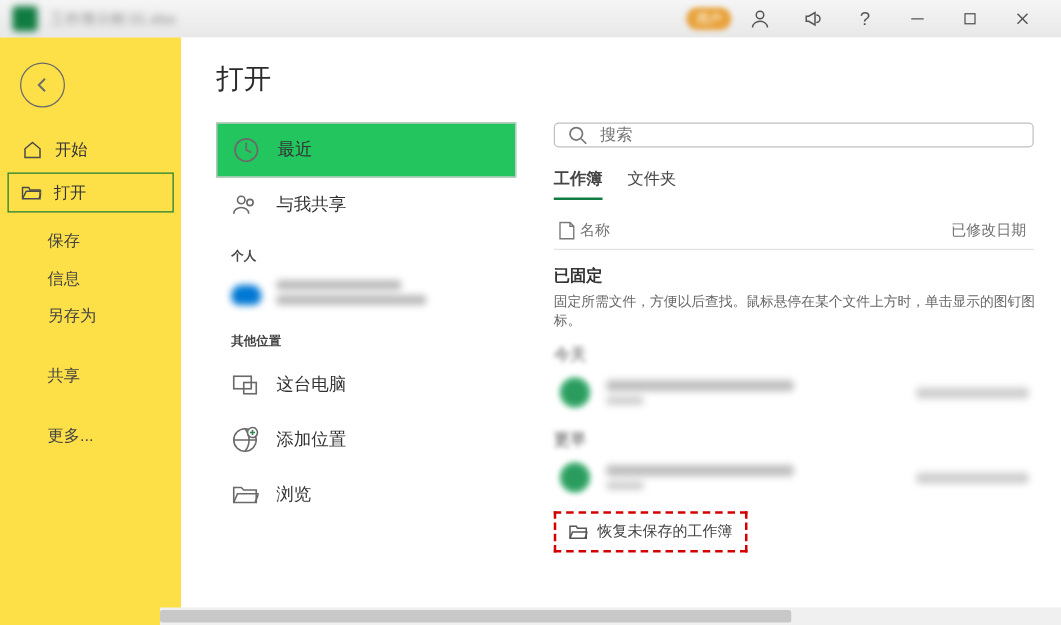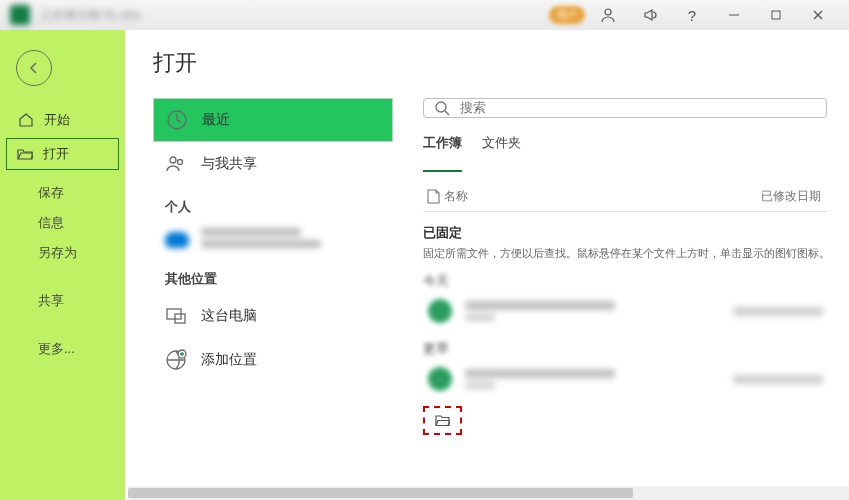--- a/index.html
+++ b/index.html
@@ -8,46 +8,46 @@
 .titlebar { height: 30px; display: flex; align-items: center; padding: 0 4px; background: linear-gradient(180deg, #f5f5f5, #e8e8e8); }
 .titlebar .app-icon { width: 20px; height: 20px; background: #107c41; border-radius: 3px; margin: 0 6px; filter: blur(3px); }
 .titlebar .doc-title { font-size: 12px; color: #888; filter: blur(3px); margin-left: 4px; }
 .titlebar .spacer { flex: 1; }
 .titlebar .user-section { display: flex; align-items: center; gap: 4px; margin-right: 8px; }
 .titlebar .user-badge { background: #e8a33d; color: #fff; font-size: 10px; padding: 2px 8px; border-radius: 9px; filter: blur(2px); }
 .titlebar .tb-btn { width: 38px; height: 28px; display: flex; align-items: center; justify-content: center; color: #555; font-size: 13px; cursor: pointer; }
 
 .main { display: flex; height: 470px; }
 
-.sidebar { width: 125px; background: #bef264; padding-top: 20px; }
+.sidebar { width: 145px; background: #fde047; padding-top: 20px; }
 .sb-back { width: 36px; height: 36px; border: 1.5px solid #6a6a6a; border-radius: 50%; display: flex; align-items: center; justify-content: center; margin-left: 16px; margin-bottom: 18px; cursor: pointer; color: #6a6a6a; }
 .sb-item { height: 32px; display: flex; align-items: center; padding-left: 18px; font-size: 13px; color: #333; cursor: pointer; gap: 10px; margin-bottom: 2px; }
 .sb-item .ico { width: 16px; height: 16px; display: flex; align-items: center; justify-content: center; color: #4a4a4a; }
 .sb-item.selected { border: 1.5px solid #1e7e34; margin: 2px 6px; padding-left: 10px; }
 .sb-sub { height: 30px; display: flex; align-items: center; padding-left: 38px; font-size: 13px; color: #444; cursor: pointer; }
 .sb-group-top { margin-top: 8px; }
 
 .content { flex: 1; background: #fff; display: flex; flex-direction: column; padding: 18px 4px 0 28px; overflow: hidden; }
 .page-title { font-size: 22px; font-weight: 500; color: #2b2b2b; margin-bottom: 20px; }
 
 .cols { display: flex; gap: 30px; flex: 1; min-height: 0; }
 
 .left-col { width: 240px; }
 .src-item { height: 44px; display: flex; align-items: center; gap: 14px; padding: 0 12px; font-size: 14px; color: #333; cursor: pointer; }
 .src-item.selected { background: #22c55e; border: 1px solid #c8c8c8; }
 .src-item .ico { width: 22px; height: 22px; display: flex; align-items: center; justify-content: center; color: #6a6a6a; }
-.src-heading { font-size: 13px; font-weight: 600; color: #444; margin: 12px 0 6px 12px; }
+.src-heading { font-size: 10px; font-weight: 600; color: #444; margin: 12px 0 6px 12px; }
 .src-user { display: flex; align-items: center; gap: 12px; padding: 6px 12px; filter: blur(3px); cursor: pointer; }
 .src-user .cloud { width: 24px; height: 16px; background: #0078d4; border-radius: 8px 8px 6px 6px; }
 .src-user .lines div { height: 8px; background: #bbb; border-radius: 3px; margin-bottom: 4px; }
 
 .right-col { flex: 1; display: flex; flex-direction: column; min-width: 0; }
 .search-box { border: 1px solid #c0c0c0; border-radius: 4px; height: 20px; display: flex; align-items: center; padding: 0 10px; gap: 10px; color: #767676; font-size: 13px; margin-bottom: 16px; margin-right: 18px; }
 .tabs { display: flex; gap: 20px; font-size: 13px; margin-bottom: 8px; }
-.tab { padding-bottom: 18px; cursor: pointer; color: #444; }
+.tab { padding-bottom: 6px; cursor: pointer; color: #444; }
 .tab.active { border-bottom: 2px solid #107c41; font-weight: 600; }
 .cols-hdr { display: flex; align-items: center; font-size: 12px; color: #737373; padding: 8px 0 6px 4px; border-bottom: 1px solid #e2e2e2; margin-right: 18px; }
 .cols-hdr .name { flex: 1; margin-left: 4px; }
 .section-title { font-size: 13px; font-weight: 600; color: #333; margin-top: 12px; }
 .section-desc { font-size: 11px; color: #666; margin-top: 4px; margin-bottom: 3px; }
 .group-title { font-size: 13px; font-weight: 600; color: #888; filter: blur(2px); margin-top: 8px; }
 .file-row { display: flex; align-items: center; gap: 12px; padding: 8px 4px; cursor: pointer; }
 .file-row .doc-ico { width: 26px; height: 26px; background: radial-gradient(circle, #2a9c5e 45%, #8fd6af 70%); border-radius: 50%; filter: blur(2px); flex-shrink: 0; }
 .file-row .fname { flex: 1; filter: blur(3px); }
 .file-row .fname .l1 { height: 9px; width: 150px; background: #bfbfbf; border-radius: 3px; margin-bottom: 4px; }
@@ -193,20 +193,29 @@
           <span class="ico">
               <svg width="22" height="22" viewBox="0 0 22 22" fill="none" stroke="currentColor" stroke-width="1.3">
                 <circle cx="11" cy="11" r="9"></circle>
                 <path d="M2 11h18M11 2a14 14 0 010 18"></path>
                 <circle cx="17" cy="5" r="4" fill="#fff"></circle>
                 <path d="M17 3v4M15 5h4" stroke="#2a8a4a"></path>
               </svg>
             </span>
           <span>添加位置</span>
         </div>
+        <div class="src-item">
+          <span class="ico">
+              <svg width="22" height="18" viewBox="0 0 22 18" fill="none" stroke="currentColor" stroke-width="1.3">
+                <path d="M2 3h6l2 2h10v10H2z"></path>
+                <path d="M2 15l3-7h17l-3 7"></path>
+              </svg>
+            </span>
+          <span>浏览</span>
+        </div>
       </div>
 
       <div class="right-col">
         <div class="search-box">
           <svg width="16" height="16" viewBox="0 0 16 16" fill="none" stroke="currentColor" stroke-width="1.4">
               <circle cx="7" cy="7" r="5"></circle>
               <path d="M11 11l4 4"></path>
             </svg>
           <span>搜索</span>
         </div>
@@ -244,20 +253,21 @@
             </div>
           <div class="fdate"></div>
         </div>
 
         <div class="recover-wrap">
           <div class="recover-btn">
             <svg width="15" height="13" viewBox="0 0 15 13" fill="none" stroke="#555" stroke-width="1.2">
                 <path d="M1 2h5l1 1.5h7v8H1z"></path>
                 <path d="M1 11.5l2-5h12l-2 5"></path>
               </svg>
+            <span>恢复未保存的工作簿</span>
           </div>
         </div>
       </div>
     </div>
   </div>
 </div>
 
 <div class="hscroll">
   <div class="thumb"></div>
 </div>

